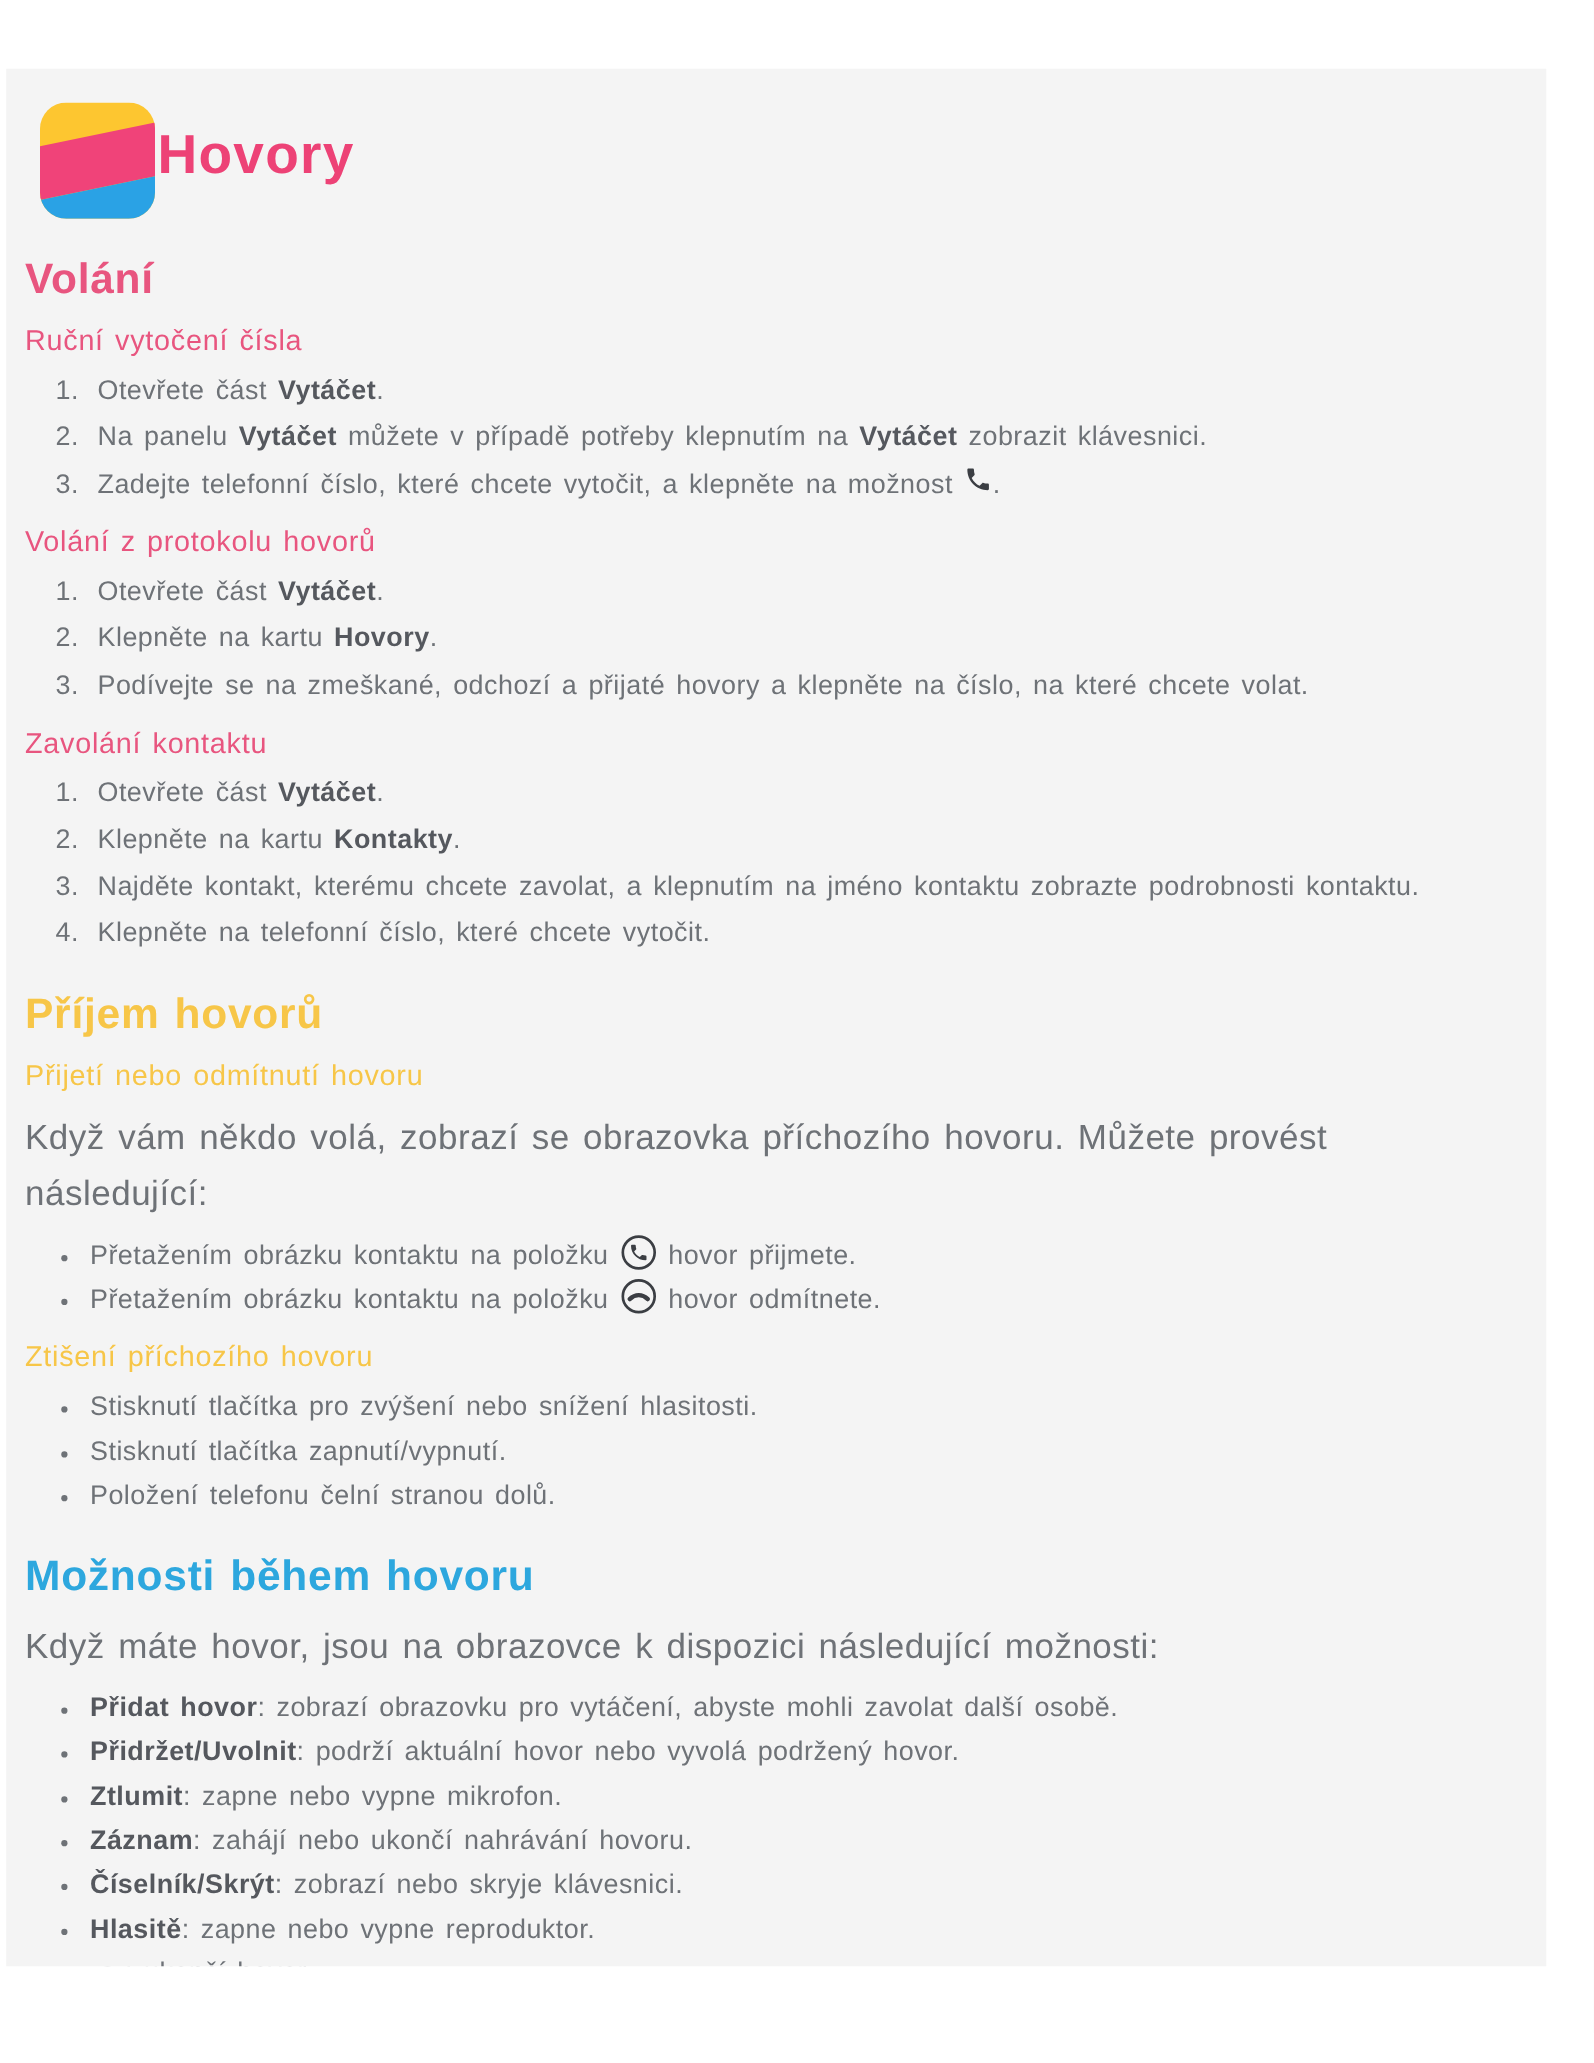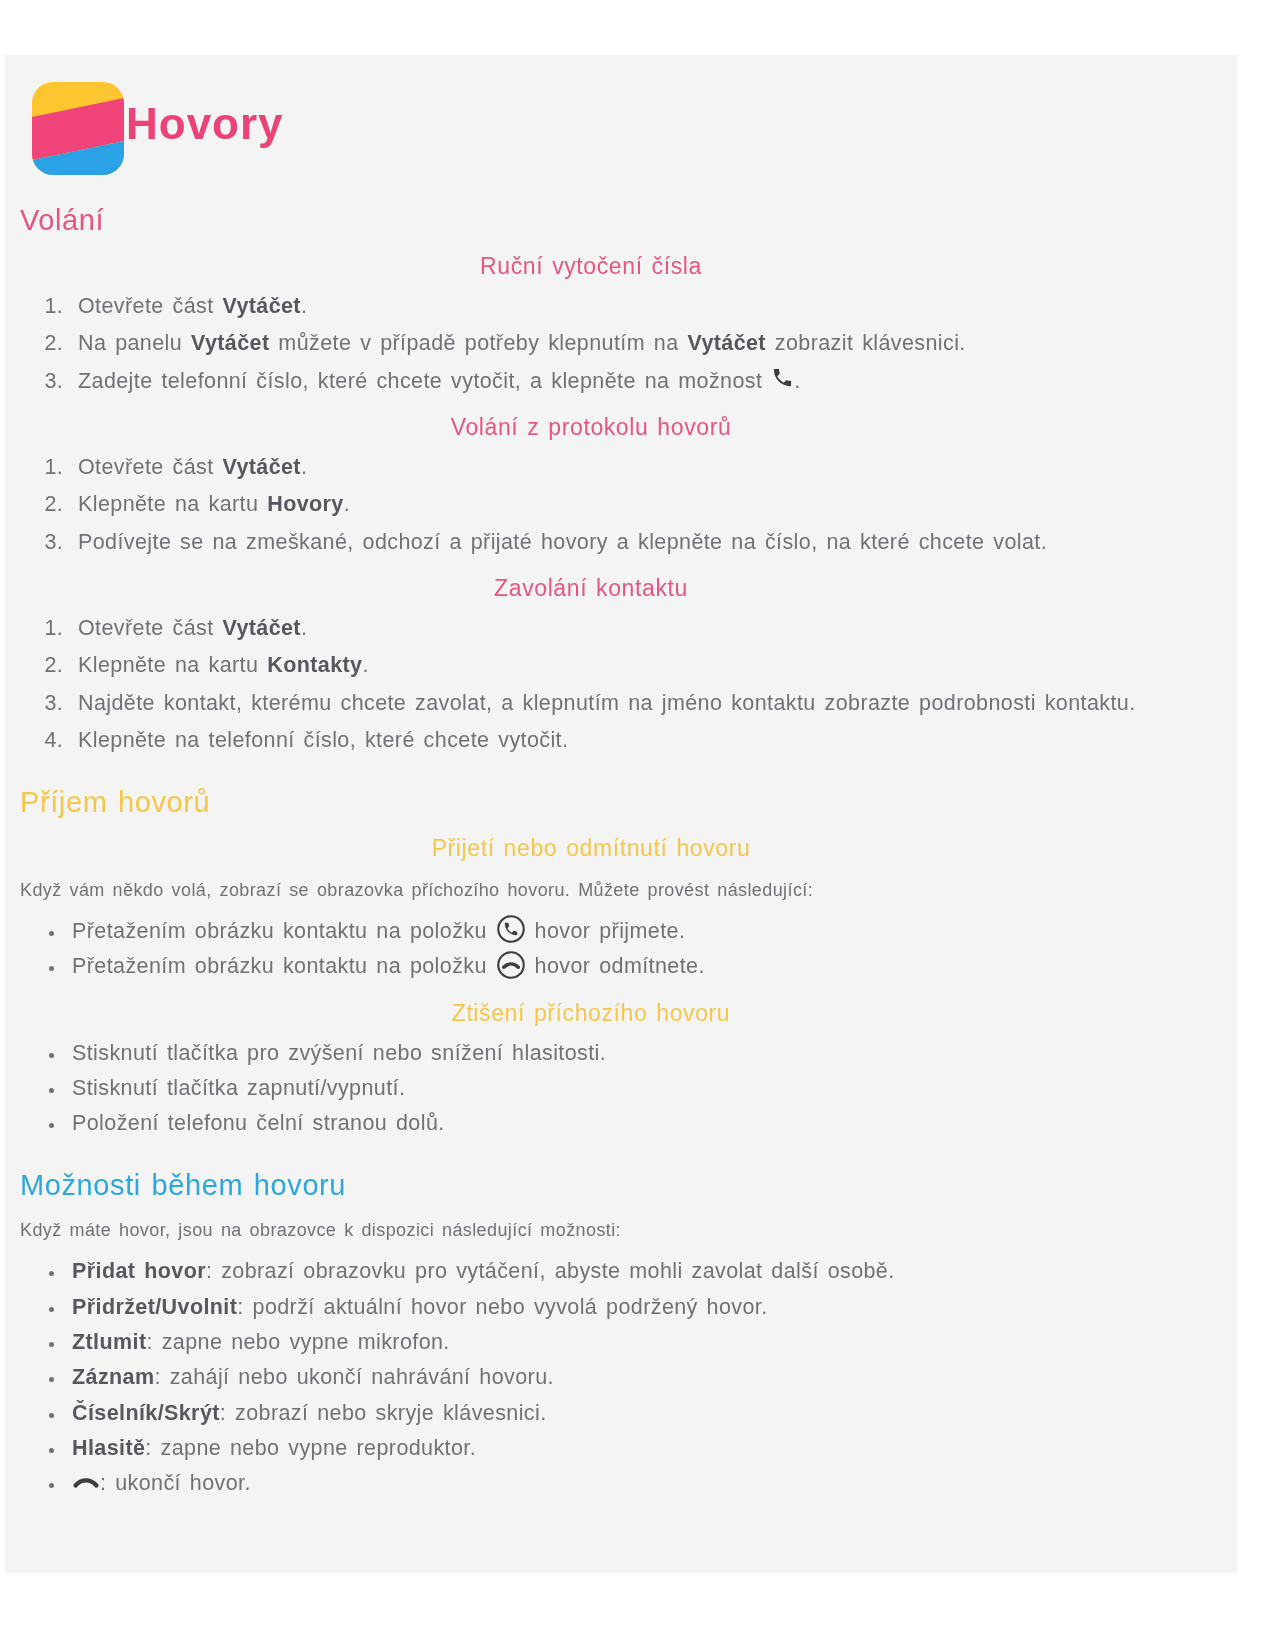--- a/index.html
+++ b/index.html
@@ -30,35 +30,34 @@
   .band-blue   { fill: var(--icon_blue); }
   .page-title {
     margin: 0 0 10px 2px;
     font-size: 44px;
     font-weight: bold;
     letter-spacing: 1px;
     color: var(--title_pink);
   }
   .content { padding: 0 75px 0 15px; }
   .sec-heading {
-    font-size: 29px; font-weight: 400;
+    font-size: 34px; font-weight: 700;
     letter-spacing: .6px; word-spacing: 2px;
     margin: 29px 0 12px;
   }
   .sub-heading {
     font-size: 23px; font-weight: 400;
     letter-spacing: .6px; word-spacing: 2px;
     margin: 16px 0 10px;
-    text-align: center;
   }
   .tone-pink   { color: var(--pink); }
   .tone-yellow { color: var(--yellow); }
   .tone-blue   { color: var(--blue); }
   .para {
-    font-size: 18px; color: var(--body);
+    font-size: 28px; color: var(--body);
     letter-spacing: .4px; word-spacing: 2.5px;
     line-height: 1.6;
     margin: 14px 0 10px;
   }
   ol.olist, ul.ulist { margin: 10px 0 14px; padding-left: 52px; }
   ul.ulist { padding-left: 46px; }
   ol.olist li, ul.ulist li {
     font-size: 21.5px; color: var(--body);
     letter-spacing: .4px; word-spacing: 2.5px;
     line-height: 1.55;

